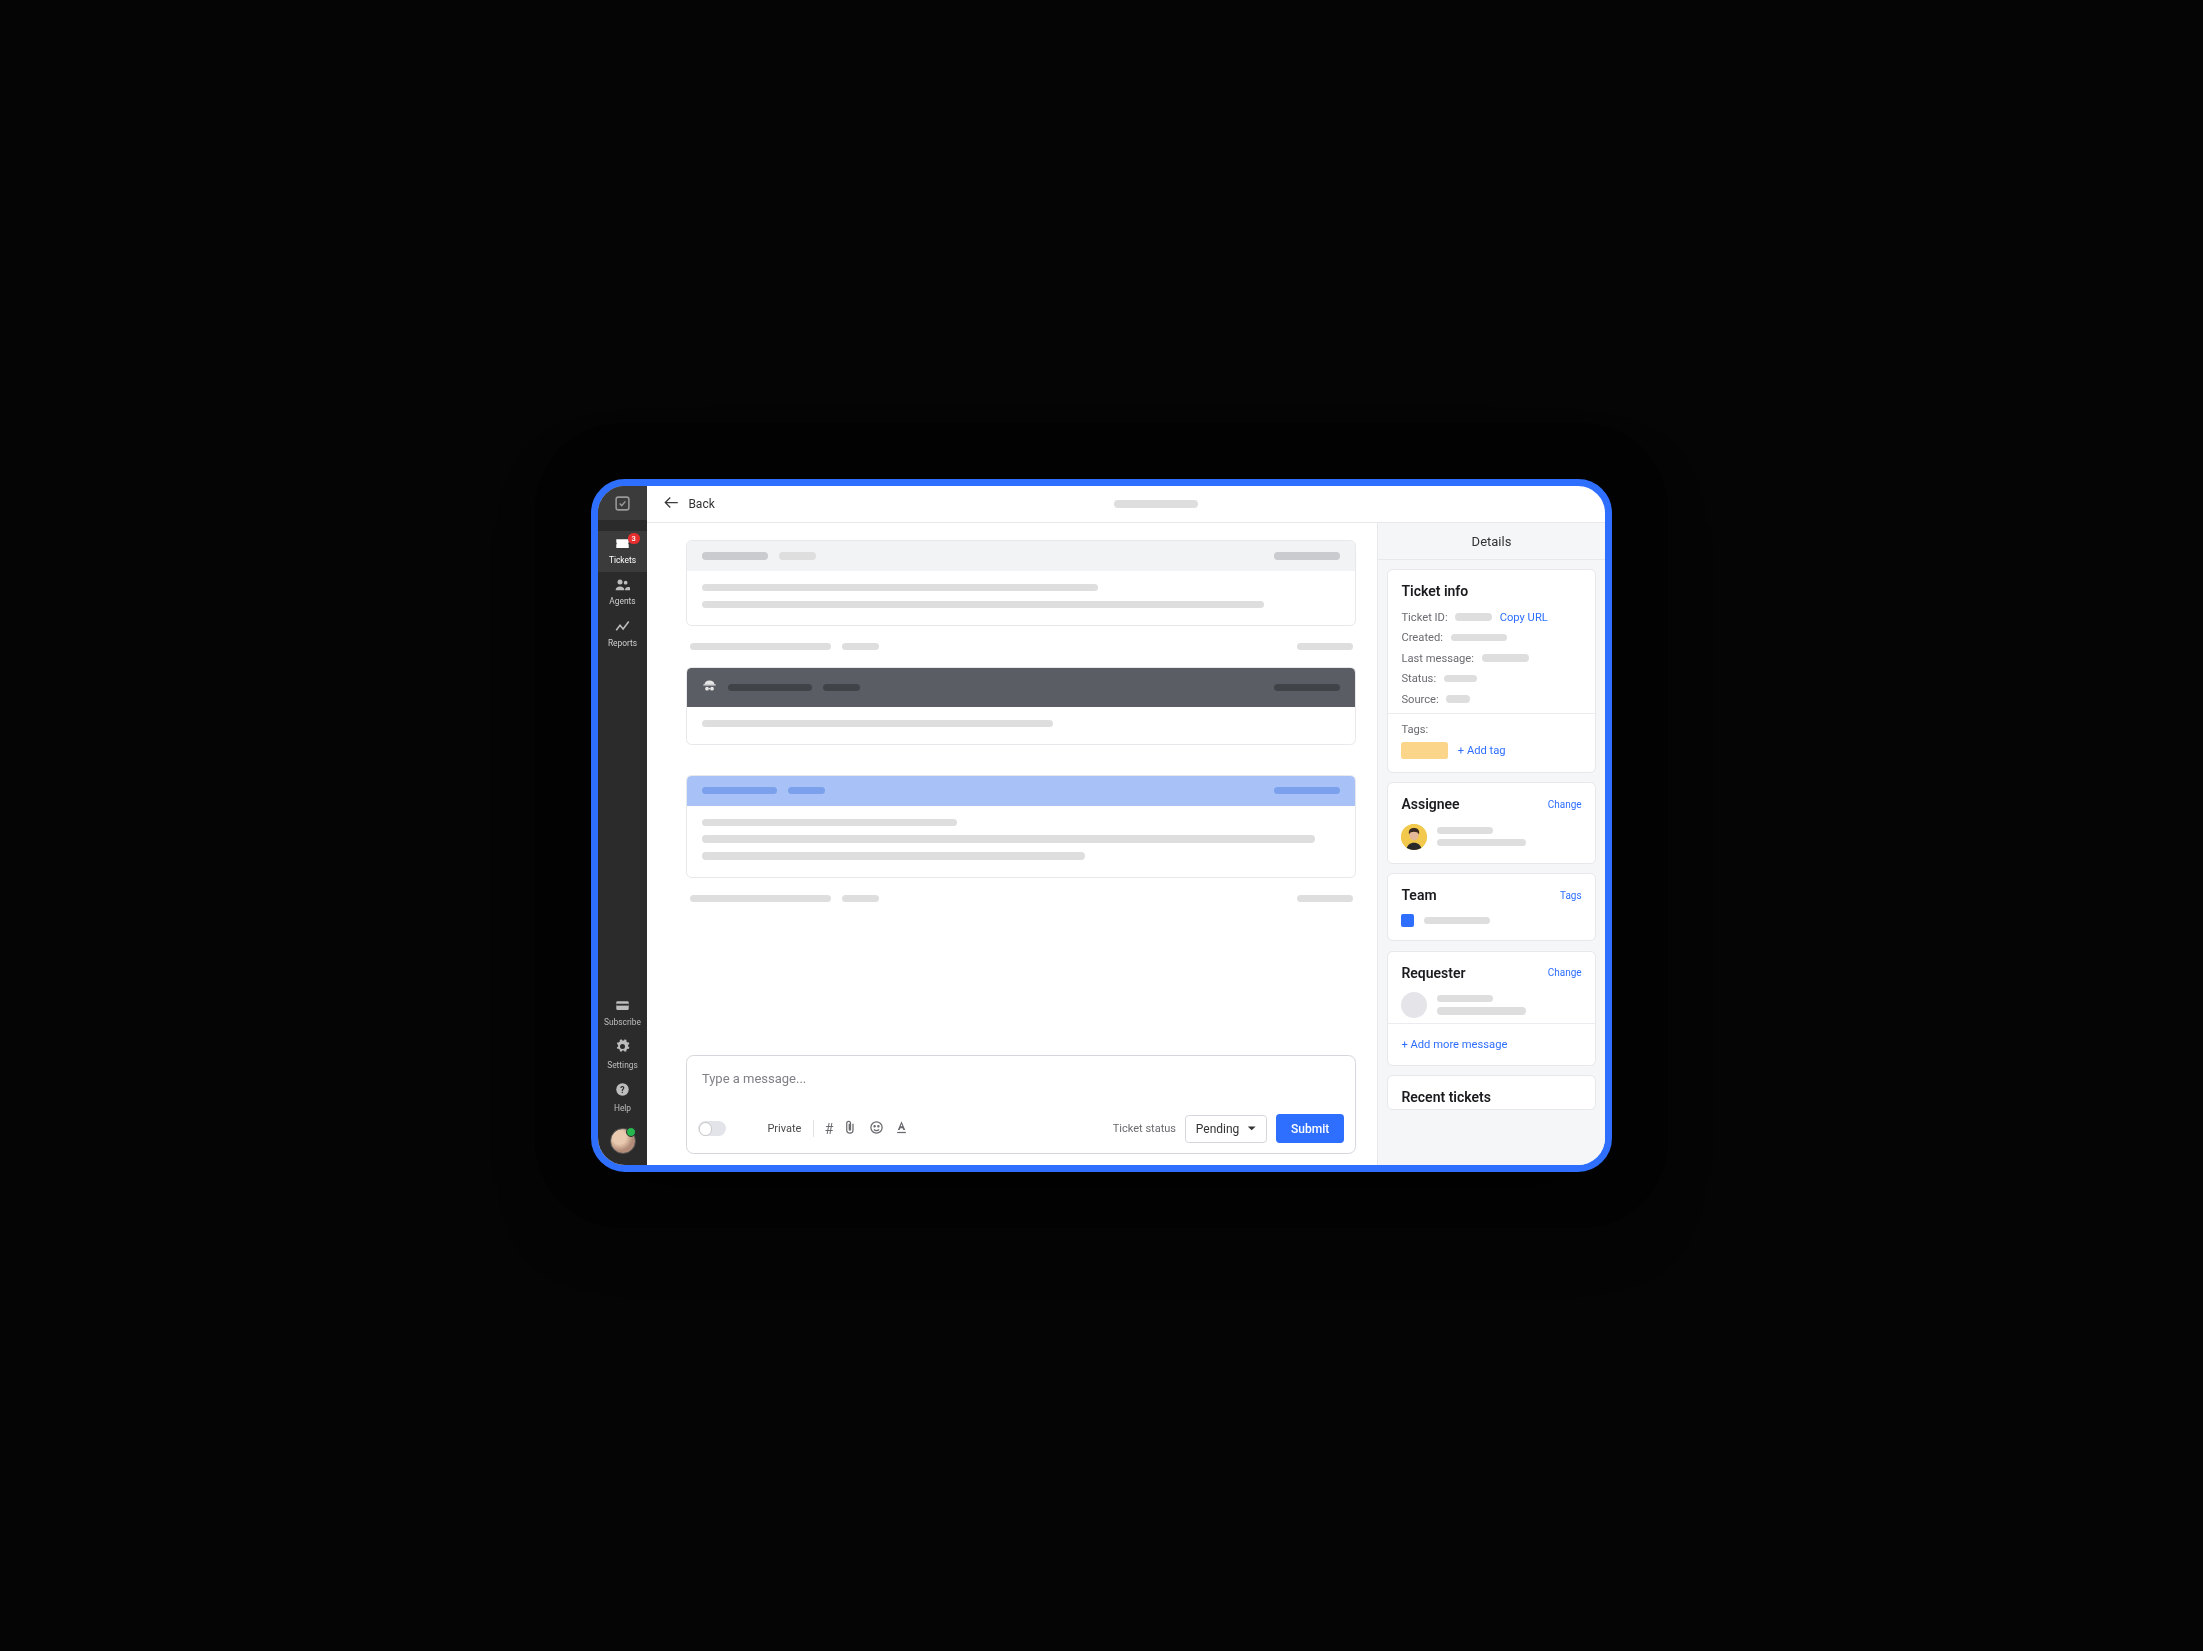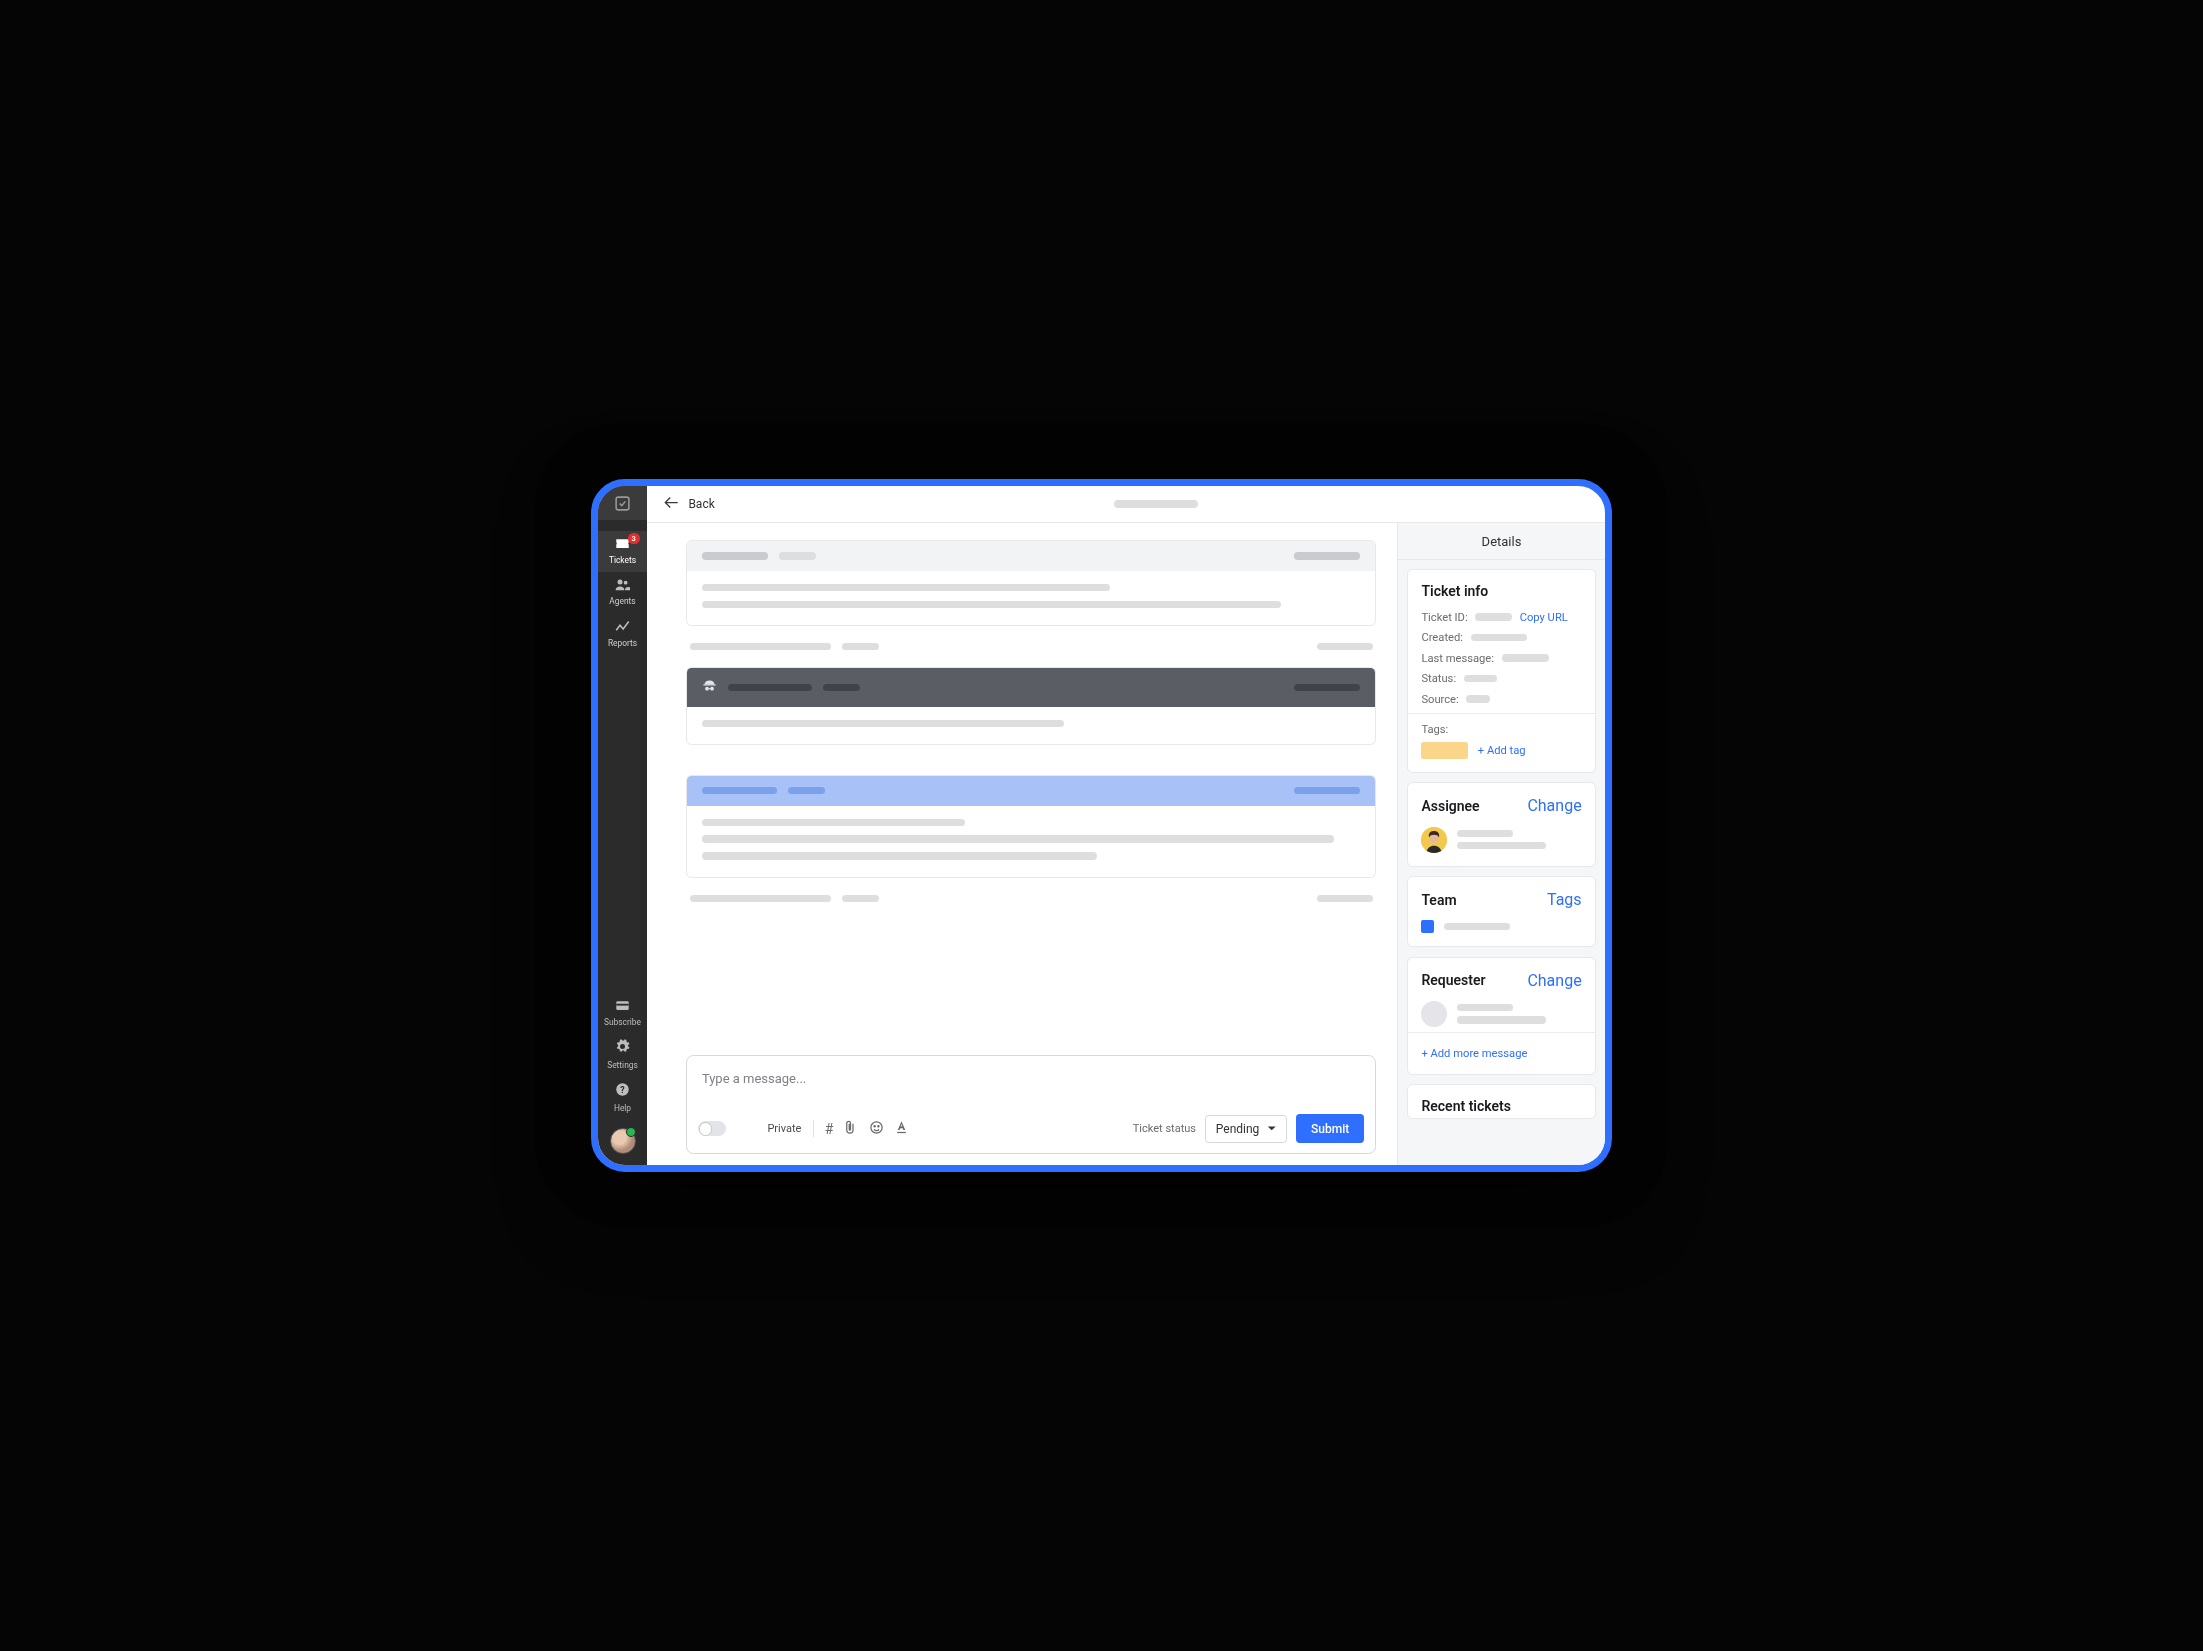--- a/index.html
+++ b/index.html
@@ -92,27 +92,27 @@
 .toggle::after { content: ""; position: absolute; left: 1.9px; top: 1.9px; width: 11.2px; height: 11.2px; background: #fff; border-radius: 50%; box-shadow: 0 0 0 0.9px #c9c9c9; }
 .cb-label { font-size: 11px; color: #4a4a4a; margin-left: 30px; }
 .cb-sep { width: 0.9px; height: 17px; background: #e1e1e6; }
 .tb-ic { font-size: 14px; color: #6a6a6f; cursor: pointer; }
 .composer-right { margin-left: auto; display: flex; align-items: center; gap: 9.4px; }
 .status-label { font-size: 11px; color: #6a6a6f; }
 .status-dd { border: 0.9px solid #d6d6dc; border-radius: 3.7px; padding: 5.6px 9.4px; font-size: 12px; color: #333; display: flex; align-items: center; gap: 7.5px; cursor: pointer; background: #fff; }
 .submit-btn { background: #2e6fff; color: #fff; border: 0; border-radius: 3.7px; padding: 7.5px 15px; font-size: 12px; font-weight: 500; cursor: pointer; }
 
 
-.details { width: 208px; border-left: 0.9px solid #e7e7ec; background: #f5f6f8; display: flex; flex-direction: column; overflow: hidden; }
+.details { width: 228px; border-left: 0.9px solid #e7e7ec; background: #f5f6f8; display: flex; flex-direction: column; overflow: hidden; }
 .details-header { height: 37px; display: flex; align-items: center; justify-content: center; font-size: 13px; color: #333; border-bottom: 0.9px solid #e7e7ec; }
 .details-body { padding: 9.4px; display: flex; flex-direction: column; gap: 9.4px; overflow-y: auto; }
 
 .card { background: #fff; border: 0.9px solid #e7e7ec; border-radius: 5.6px; padding: 13px; }
 .card-title { font-size: 14px; font-weight: 600; color: #1b1b1f; margin-bottom: 11.2px; display: flex; align-items: center; }
-.card-title .link { margin-left: auto; font-size: 16px; font-weight: 400; color: #2e6fff; cursor: pointer; }
+.card-title .link { margin-left: auto; font-size: 10px; font-weight: 400; color: #2e6fff; cursor: pointer; }
 
 .info-row { display: flex; align-items: center; gap: 7.5px; font-size: 11.2px; color: #6b6b72; margin-bottom: 7.5px; }
 .info-row .ph { flex: 0 0 auto; }
 .copy-url { color: #2e6fff; font-size: 11.2px; cursor: pointer; }
 
 .card hr { border: 0; border-top: 0.9px solid #ececf0; margin: 5.6px -13px 9.4px; }
 
 .tag-row { display: flex; align-items: center; gap: 9.4px; }
 .tag-pill { width: 47px; height: 17px; background: #fbd589; border-radius: 2.8px; }
 .add-tag { color: #2e6fff; font-size: 11.2px; cursor: pointer; }

